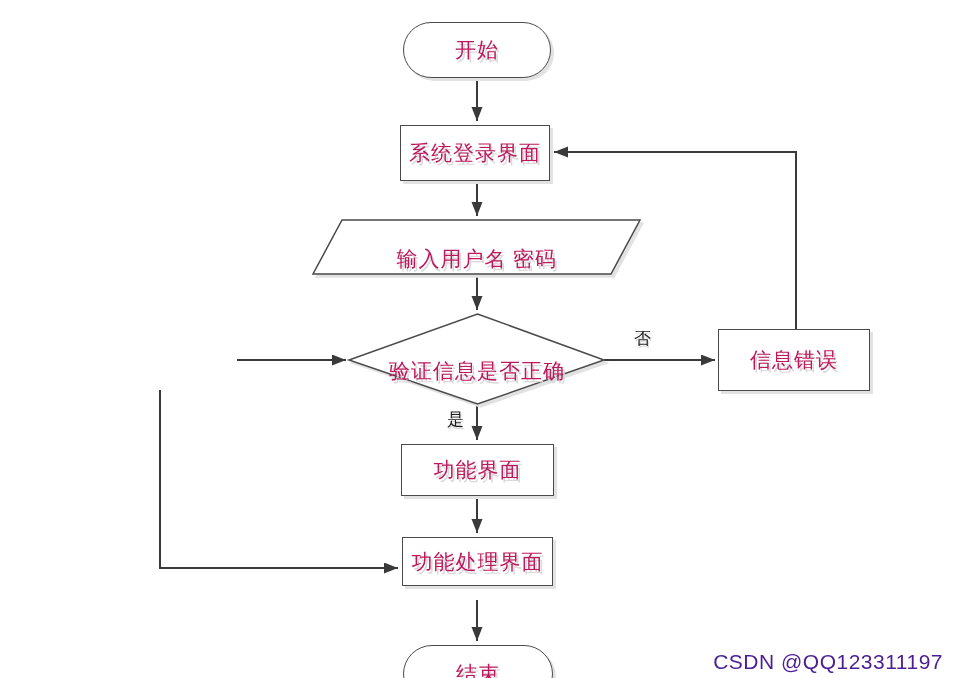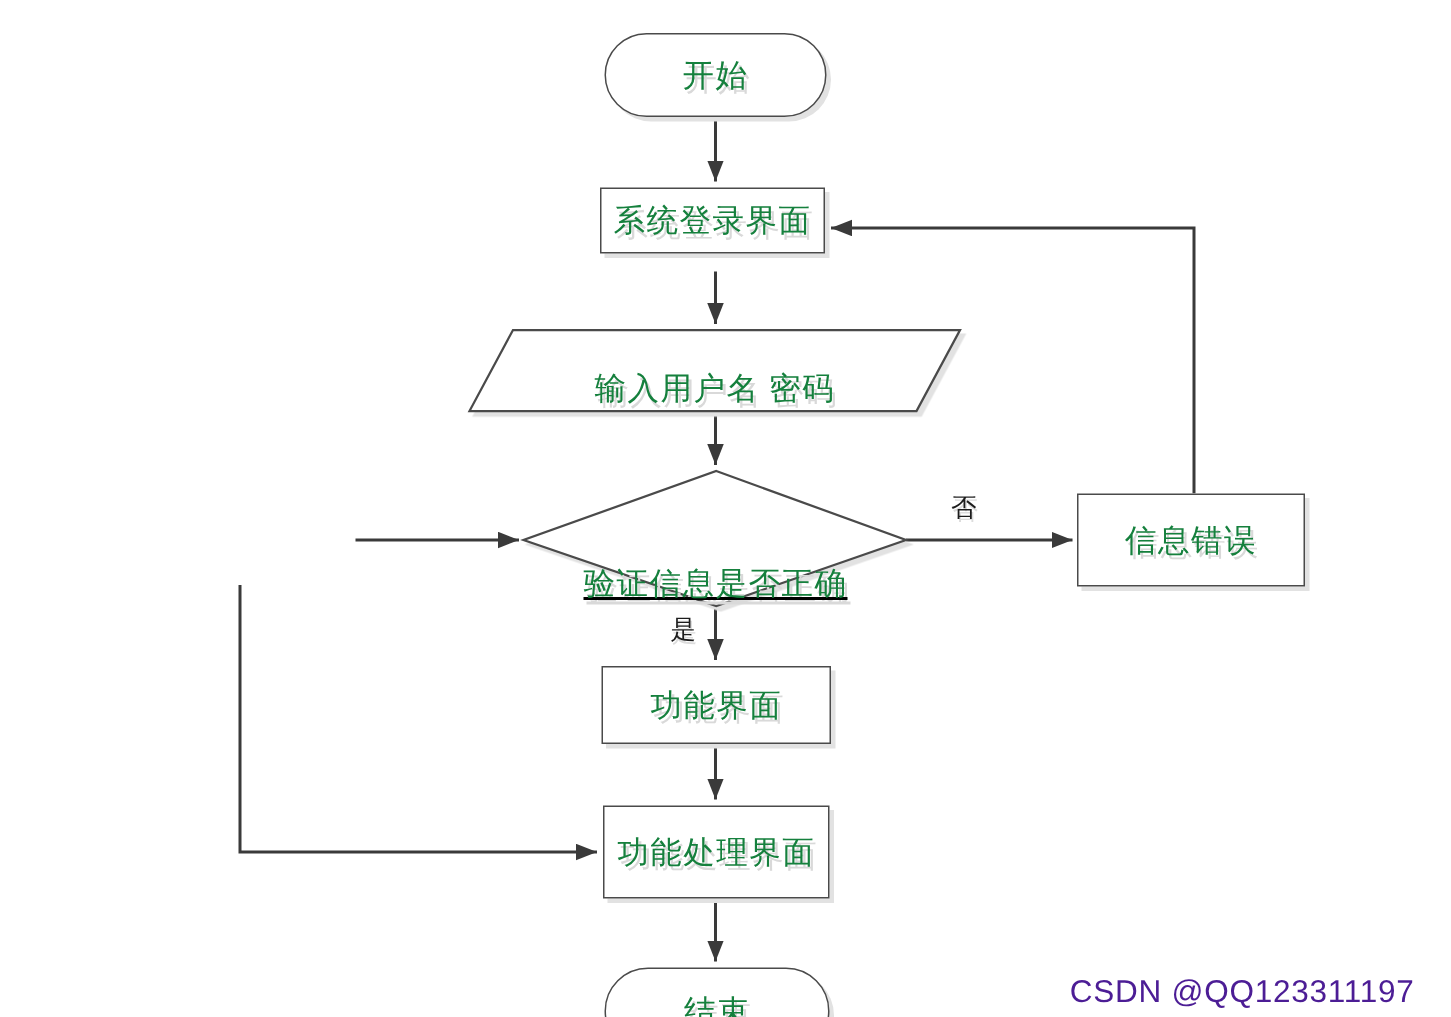--- a/index.html
+++ b/index.html
@@ -29,21 +29,21 @@
     position: absolute;
     display: flex;
     align-items: center;
     justify-content: center;
     background: transparent;
     pointer-events: none;
     margin-top: 12px;
   }
   .label {
     font-size: 21px;
-    color: #15803d;
+    color: #be185d;
     letter-spacing: 1px;
     white-space: nowrap;
     text-shadow: 2px 3px 0 #d9d9d9;
   }
   .edge-label {
     position: absolute;
     font-size: 17px;
     color: #1c1c1c;
     text-shadow: 1px 2px 0 #dcdcdc;
     white-space: nowrap;
@@ -82,46 +82,46 @@
     <path class="wire" d="M477 600 V641" marker-end="url(#arrow)"></path>
 
     <polygon class="shape" points="342,220 640,220 611,274 313,274"></polygon>
     <polygon class="shape" points="477.5,314 604,360 477.5,404 349,360"></polygon>
   </svg>
 
   <div class="node terminator" style="left:403px; top:22px; width:148px; height:56px;">
     <span class="label">开始</span>
   </div>
 
-  <div class="node" style="left:400px; top:125px; width:150px; height:44px;">
+  <div class="node" style="left:400px; top:125px; width:150px; height:56px;">
     <span class="label">系统登录界面</span>
   </div>
 
 
   <div class="node" style="left:401px; top:444px; width:153px; height:52px;">
     <span class="label">功能界面</span>
   </div>
 
   <div class="node" style="left:718px; top:329px; width:152px; height:62px;">
     <span class="label">信息错误</span>
   </div>
 
-  <div class="node" style="left:402px; top:537px; width:151px; height:62px;">
+  <div class="node" style="left:402px; top:537px; width:151px; height:49px;">
     <span class="label">功能处理界面</span>
   </div>
 
   <div class="node terminator" style="left:403px; top:645px; width:150px; height:58px;">
     <span class="label">结束</span>
   </div>
 
   <div class="overlay-label" style="left:313px; top:220px; width:327px; height:54px;">
     <span class="label">输入用户名 密码</span>
   </div>
 
-  <div class="overlay-label" style="left:349px; top:332px; width:256px; height:90px;text-decoration:underline;">
+  <div class="overlay-label" style="left:349px; top:314px; width:256px; height:90px;">
     <span class="label">验证信息是否正确</span>
   </div>
 
   <div class="edge-label" style="left:634px; top:327px;">否</div>
   <div class="edge-label" style="left:447px; top:408px;">是</div>
 
   <div class="watermark">CSDN @QQ123311197</div>
 
 </div>
 

